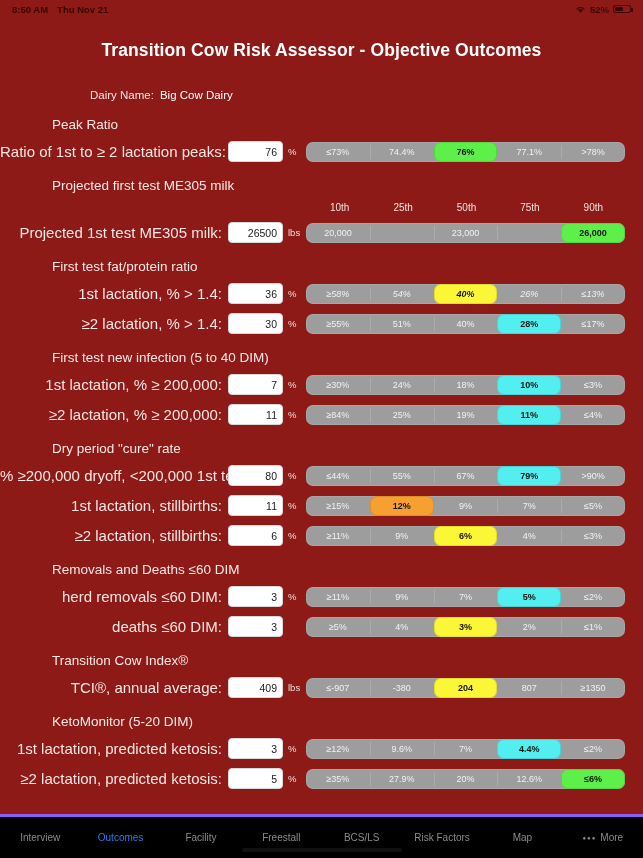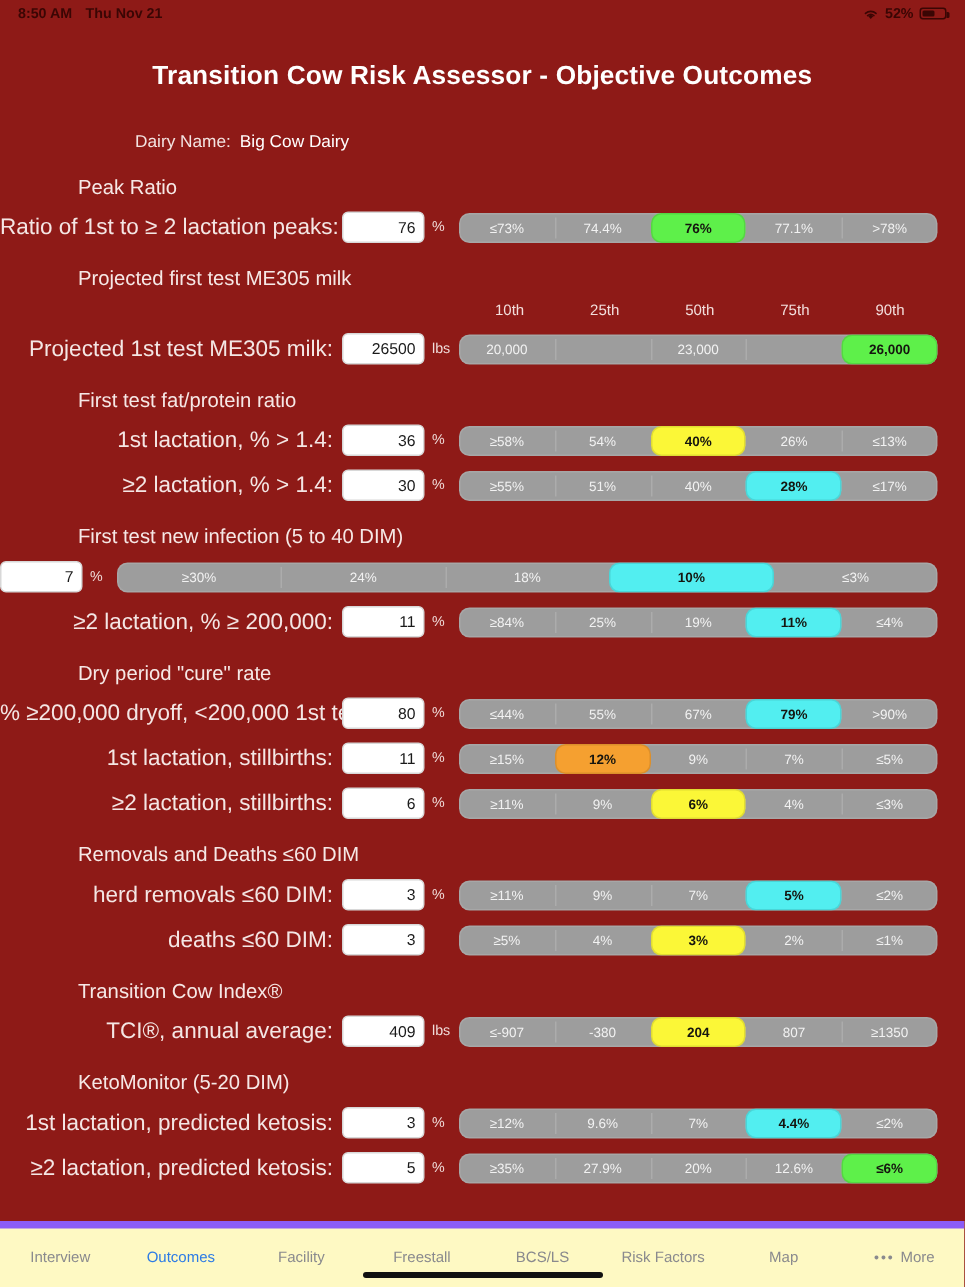--- a/index.html
+++ b/index.html
@@ -144,22 +144,22 @@
     color: #15150F;
     font-weight: bold;
     box-shadow: 0 0 0 1px rgba(0,0,0,.10) inset;
   }
   .seg.hl::before { display: none; }
   .seg.hl + .seg::before { display: none; }
 
   
   .tabbar {
     flex: 0 0 44px;
-    background: #fef9c3;
-    border-top: 5px solid #8b5cf6;
+    background: #000000;
+    border-top: 3px solid #8b5cf6;
     display: flex; align-items: center;
   }
   .tab {
     flex: 1 1 0;
     text-align: center;
     font-size: 10px;
     color: #8A8A8E;
   }
   .tab.active { color: #2C7BE5; }
   .tab.more { display: flex; align-items: center; justify-content: center; gap: 4px; }
@@ -238,21 +238,21 @@
             <div class="seg">23,000</div>
             <div class="seg"></div>
             <div class="seg hl" style="background: rgb(94, 240, 74);">26,000</div>
           </div>
         </div>
         <div class="section-head">First test fat/protein ratio</div>
         <div class="row">
           <div class="row-label">1st lactation, % &gt; 1.4:</div>
           <input class="row-input" type="text" value="36" style="">
           <div class="row-unit">%</div>
-          <div class="scale" style="background: rgb(157, 157, 157);">
+          <div class="scale" style="background: rgb(157, 157, 157); font-style: italic;">
             <div class="seg">≥58%</div>
             <div class="seg">54%</div>
             <div class="seg hl" style="background: rgb(251, 247, 55);">40%</div>
             <div class="seg">26%</div>
             <div class="seg">≤13%</div>
           </div>
         </div>
         <div class="row">
           <div class="row-label">≥2 lactation, % &gt; 1.4:</div>
           <input class="row-input" type="text" value="30" style="">
@@ -260,20 +260,21 @@
           <div class="scale" style="background: rgb(157, 157, 157);">
             <div class="seg">≥55%</div>
             <div class="seg">51%</div>
             <div class="seg">40%</div>
             <div class="seg hl" style="background: rgb(82, 238, 240);">28%</div>
             <div class="seg">≤17%</div>
           </div>
         </div>
         <div class="section-head">First test new infection (5 to 40 DIM)</div>
         <div class="row">
+          <div class="row-label">1st lactation, % ≥ 200,000:</div>
           <input class="row-input" type="text" value="7" style="">
           <div class="row-unit">%</div>
           <div class="scale" style="background: rgb(157, 157, 157);">
             <div class="seg">≥30%</div>
             <div class="seg">24%</div>
             <div class="seg">18%</div>
             <div class="seg hl" style="background: rgb(82, 238, 240);">10%</div>
             <div class="seg">≤3%</div>
           </div>
         </div>

